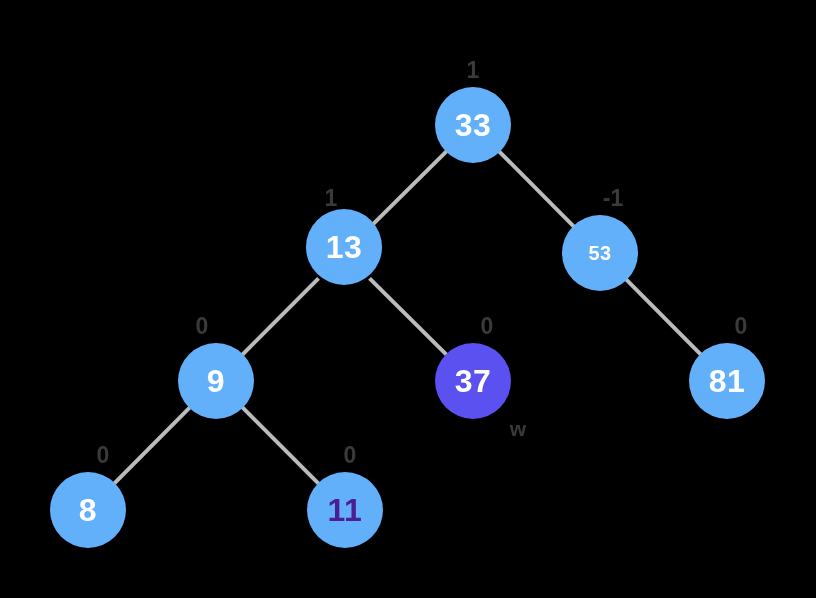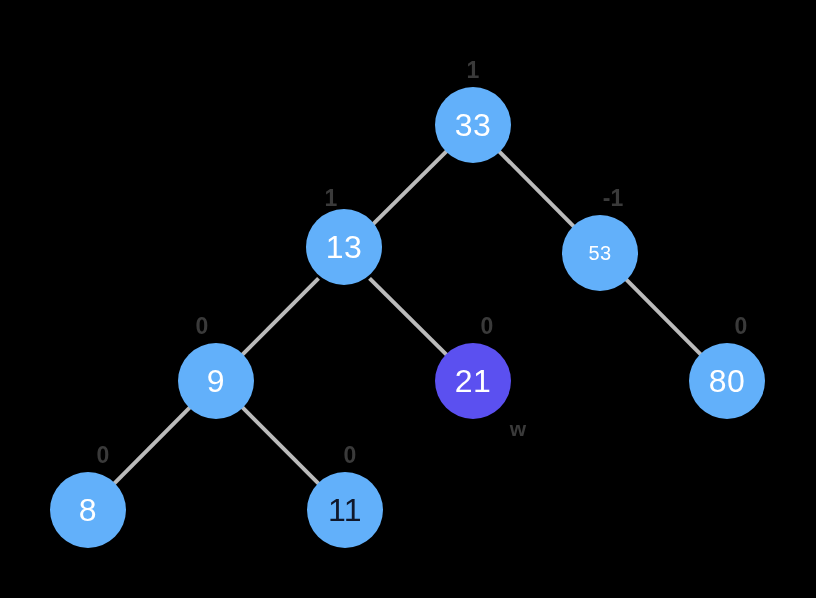--- a/index.html
+++ b/index.html
@@ -23,21 +23,21 @@
     height: 598px;
   }
   .tree-node {
     position: absolute;
     border-radius: 50%;
     display: flex;
     align-items: center;
     justify-content: center;
     box-sizing: border-box;
     color: #ffffff;
-    font-weight: normal;
+    font-weight: bold;
     letter-spacing: 0.5px;
     user-select: none;
     z-index: 3;
   }
   .node-normal { background: #62b0fa; }
   .node-highlight { background: #5b50f0; }
   .balance-label {
     position: absolute;
     color: #3a3a3a;
     font-weight: bold;
@@ -71,24 +71,24 @@
       <line x1="625.3558223139697" y1="278.5554744581742" x2="701.6441776860303" y2="355.4445255418258" stroke="#bbbbbb" stroke-width="4" stroke-linecap="butt"></line>
       <line x1="190.64339780664955" y1="406.554700647986" x2="113.35660219335044" y2="484.445299352014" stroke="#bbbbbb" stroke-width="4" stroke-linecap="butt"></line>
       <line x1="241.45584412271572" y1="406.4558441227157" x2="319.5441558772843" y2="484.5441558772843" stroke="#bbbbbb" stroke-width="4" stroke-linecap="butt"></line>
     </svg>
 
   <div id="node-layer">
       <div class="tree-node node-normal" style="left: 435px; top: 87px; width: 76px; height: 76px; font-size: 32px; background: rgb(98, 176, 250); color: rgb(255, 255, 255);">33</div>
       <div class="tree-node node-normal" style="left: 306px; top: 209px; width: 76px; height: 76px; font-size: 32px; background: rgb(98, 176, 250); color: rgb(255, 255, 255);">13</div>
       <div class="tree-node node-normal" style="left: 562px; top: 215px; width: 76px; height: 76px; font-size: 20px; background: rgb(98, 176, 250); color: rgb(255, 255, 255);">53</div>
       <div class="tree-node node-normal" style="left: 178px; top: 343px; width: 76px; height: 76px; font-size: 32px; background: rgb(98, 176, 250); color: rgb(255, 255, 255);">9</div>
-      <div class="tree-node node-highlight" style="left: 435px; top: 343px; width: 76px; height: 76px; font-size: 32px; background: rgb(91, 80, 240); color: rgb(255, 255, 255);">21</div>
-      <div class="tree-node node-normal" style="left: 689px; top: 343px; width: 76px; height: 76px; font-size: 32px; background: rgb(98, 176, 250); color: rgb(255, 255, 255);">80</div>
+      <div class="tree-node node-highlight" style="left: 435px; top: 343px; width: 76px; height: 76px; font-size: 32px; background: rgb(91, 80, 240); color: rgb(255, 255, 255);">37</div>
+      <div class="tree-node node-normal" style="left: 689px; top: 343px; width: 76px; height: 76px; font-size: 32px; background: rgb(98, 176, 250); color: rgb(255, 255, 255);">81</div>
       <div class="tree-node node-normal" style="left: 50px; top: 472px; width: 76px; height: 76px; font-size: 32px; background: rgb(98, 176, 250); color: rgb(255, 255, 255);">8</div>
-      <div class="tree-node node-normal" style="left: 307px; top: 472px; width: 76px; height: 76px; font-size: 32px; background: rgb(98, 176, 250); color: #0f172a;">11</div>
+      <div class="tree-node node-normal" style="left: 307px; top: 472px; width: 76px; height: 76px; font-size: 32px; background: rgb(98, 176, 250); color: #4c1d95;">11</div>
     </div>
   <div id="label-layer">
       <div class="balance-label" style="left: 448px; top: 59px; width: 50px; color: rgb(58, 58, 58);">1</div>
       <div class="balance-label" style="left: 306px; top: 187px; width: 50px; color: rgb(58, 58, 58);">1</div>
       <div class="balance-label" style="left: 588px; top: 187px; width: 50px; color: rgb(58, 58, 58);">-1</div>
       <div class="balance-label" style="left: 177px; top: 315px; width: 50px; color: rgb(58, 58, 58);">0</div>
       <div class="balance-label" style="left: 462px; top: 315px; width: 50px; color: rgb(58, 58, 58);">0</div>
       <div class="balance-label" style="left: 716px; top: 315px; width: 50px; color: rgb(58, 58, 58);">0</div>
       <div class="balance-label" style="left: 78px; top: 444px; width: 50px; color: rgb(58, 58, 58);">0</div>
       <div class="balance-label" style="left: 325px; top: 444px; width: 50px; color: rgb(58, 58, 58);">0</div>

